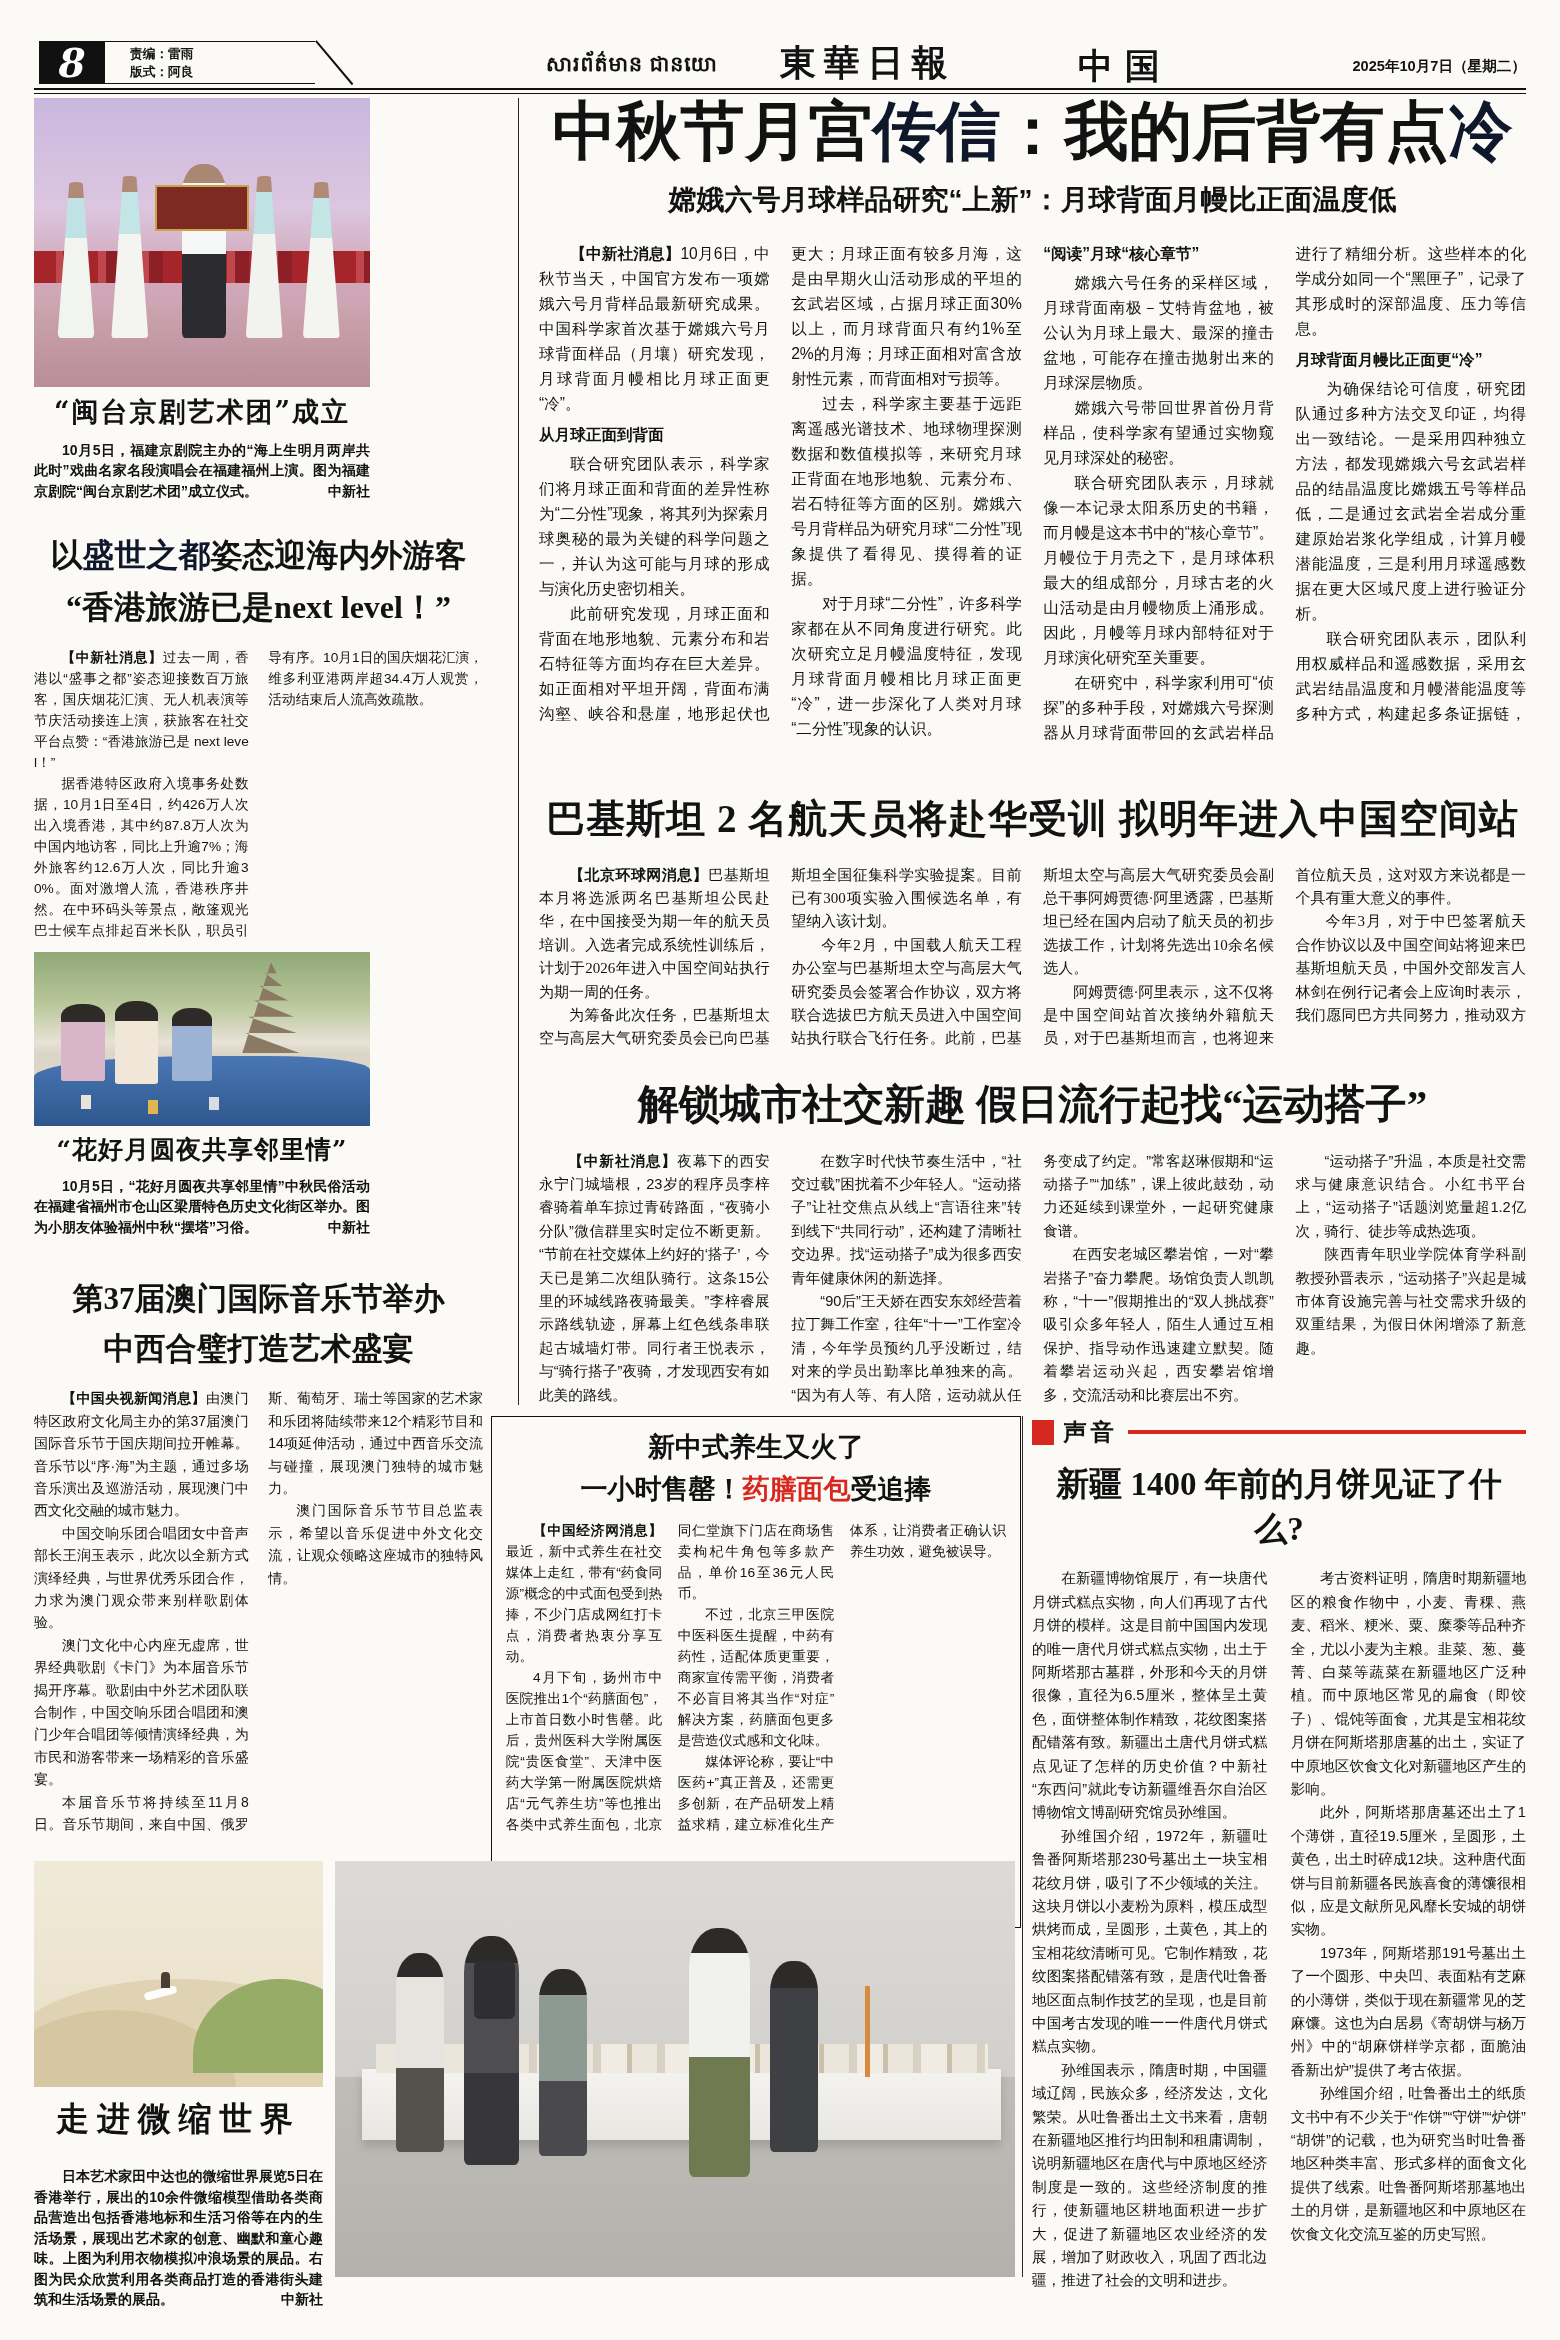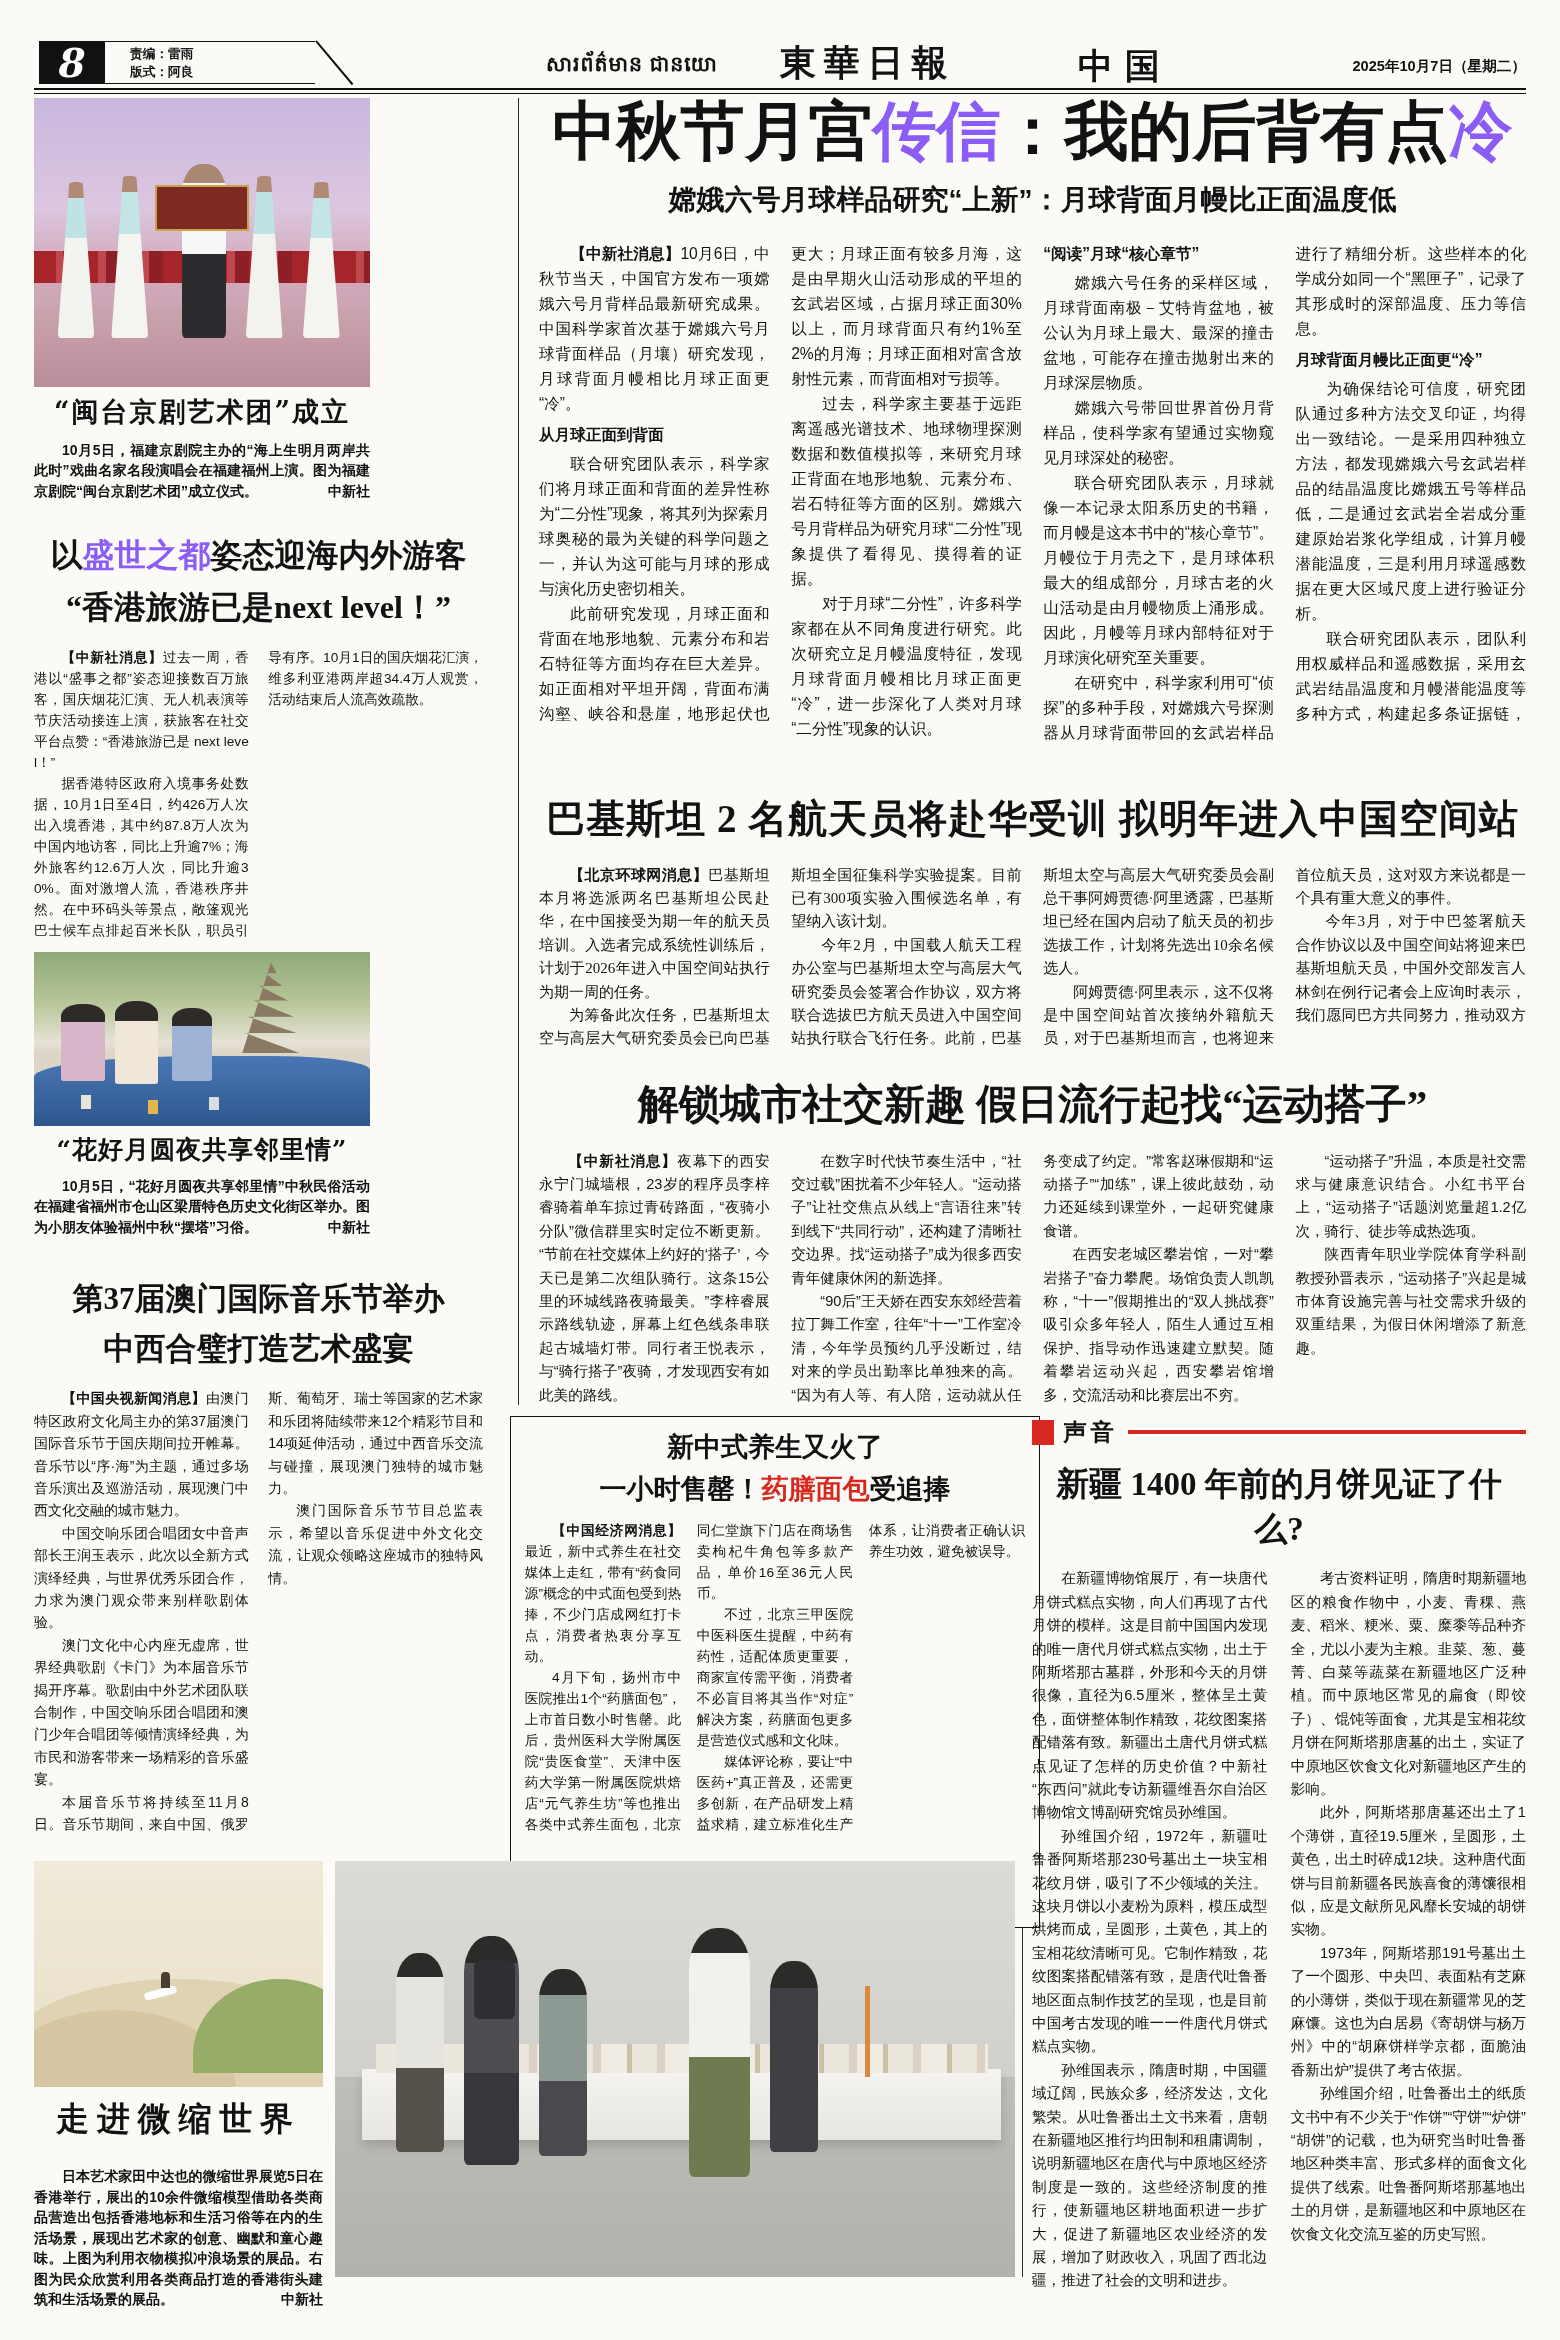--- a/index.html
+++ b/index.html
@@ -25,21 +25,21 @@
   .khmer { font-size:20.5px; font-weight:bold; letter-spacing:1px; }
   .masthead { font-family:"DejaVu Serif",serif; font-weight:900; font-size:36px; letter-spacing:7.8px; }
   .secttl { font-size:35px; font-weight:900; letter-spacing:11.7px; }
   .hdate { font-size:14.6px; font-weight:bold; }
   .toprule { position:absolute; left:34px; top:88px; width:1492px; border-top:2.4px solid #111; }
   .toprule2 { position:absolute; left:34px; top:93px; width:1492px; border-top:1px solid #111; }
   
   .lead-h { font-weight:900; font-size:64px; line-height:1.06; text-align:center; letter-spacing:0px;
             font-family:"DejaVu Sans",sans-serif; }
   .lead-sub { font-weight:900; font-size:28px; text-align:center; margin-top:15.6px; }
-  .blue { color:#8b5cf6; }
+  .blue { color:#0f172a; }
   .red { color:#d6281e; }
   .h-serif { font-family:"Liberation Serif","DejaVu Serif",serif; font-weight:900; text-align:center; }
   .cap-title { font-family:"DejaVu Serif",serif; font-weight:bold; text-align:center; }
   .cap-text { font-weight:bold; font-size:14px; line-height:20.5px; }
   
   .ph { position:absolute; overflow:hidden; background:#d8d5cf; }
   .ph div { position:absolute; }
   .fig { border-radius:45% 45% 8% 8% / 16% 16% 3% 3%; }
   
   .voice-row { display:flex; align-items:center; gap:9.8px; }
@@ -164,21 +164,21 @@
     <div class="cols" style="margin-top:17.6px; height:265px; column-count:4; column-gap:21.5px; font-size:14.6px; line-height:23.4px;">
       <p class="para"><span class="byline">【中新社消息】</span><span>夜幕下的西安永宁门城墙根，23岁的程序员李梓睿骑着单车掠过青砖路面，“夜骑小分队”微信群里实时定位不断更新。“节前在社交媒体上约好的‘搭子’，今天已是第二次组队骑行。这条15公里的环城线路夜骑最美。”李梓睿展示路线轨迹，屏幕上红色线条串联起古城墙灯带。同行者王悦表示，与“骑行搭子”夜骑，才发现西安有如此美的路线。</span></p>
       <p class="para">在数字时代快节奏生活中，“社交过载”困扰着不少年轻人。“运动搭子”让社交焦点从线上“言语往来”转到线下“共同行动”，还构建了清晰社交边界。找“运动搭子”成为很多西安青年健康休闲的新选择。</p>
       <p class="para">“90后”王天娇在西安东郊经营着拉丁舞工作室，往年“十一”工作室冷清，今年学员预约几乎没断过，结对来的学员出勤率比单独来的高。“因为有人等、有人陪，运动就从任务变成了约定。”常客赵琳假期和“运动搭子”“加练”，课上彼此鼓劲，动力还延续到课堂外，一起研究健康食谱。</p>
       <p class="para">在西安老城区攀岩馆，一对“攀岩搭子”奋力攀爬。场馆负责人凯凯称，“十一”假期推出的“双人挑战赛”吸引众多年轻人，陌生人通过互相保护、指导动作迅速建立默契。随着攀岩运动兴起，西安攀岩馆增多，交流活动和比赛层出不穷。</p>
       <p class="para">“运动搭子”升温，本质是社交需求与健康意识结合。小红书平台上，“运动搭子”话题浏览量超1.2亿次，骑行、徒步等成热选项。</p>
       <p class="para">陕西青年职业学院体育学科副教授孙晋表示，“运动搭子”兴起是城市体育设施完善与社交需求升级的双重结果，为假日休闲增添了新意趣。</p>
     </div>
   </div>
 
-  <div class="breadbox" style="left:510px; top:1416px; width:530px; height:512px;">
+  <div class="breadbox" style="left:491px; top:1416px; width:530px; height:512px;">
     <div class="h-serif" style="font-size:27px;">新中式养生又火了</div>
     <div class="h-serif" style="font-size:27px; margin-top:5.9px;"><span>一小时售罄！</span><span class="red">药膳面包</span><span>受追捧</span></div>
     <div class="cols" style="margin-top:13.7px; height:320px; column-count:3; column-gap:15.6px; font-size:13.7px; line-height:21px;">
       <p class="para"><span class="byline">【中国经济网消息】</span><span>最近，新中式养生在社交媒体上走红，带有“药食同源”概念的中式面包受到热捧，不少门店成网红打卡点，消费者热衷分享互动。</span></p>
       <p class="para">4月下旬，扬州市中医院推出1个“药膳面包”，上市首日数小时售罄。此后，贵州医科大学附属医院“贵医食堂”、天津中医药大学第一附属医院烘焙店“元气养生坊”等也推出各类中式养生面包，北京同仁堂旗下门店在商场售卖枸杞牛角包等多款产品，单价16至36元人民币。</p>
       <p class="para">不过，北京三甲医院中医科医生提醒，中药有药性，适配体质更重要，商家宣传需平衡，消费者不必盲目将其当作“对症”解决方案，药膳面包更多是营造仪式感和文化味。</p>
       <p class="para">媒体评论称，要让“中医药+”真正普及，还需更多创新，在产品研发上精益求精，建立标准化生产体系，让消费者正确认识养生功效，避免被误导。</p>
     </div>
   </div>
 

